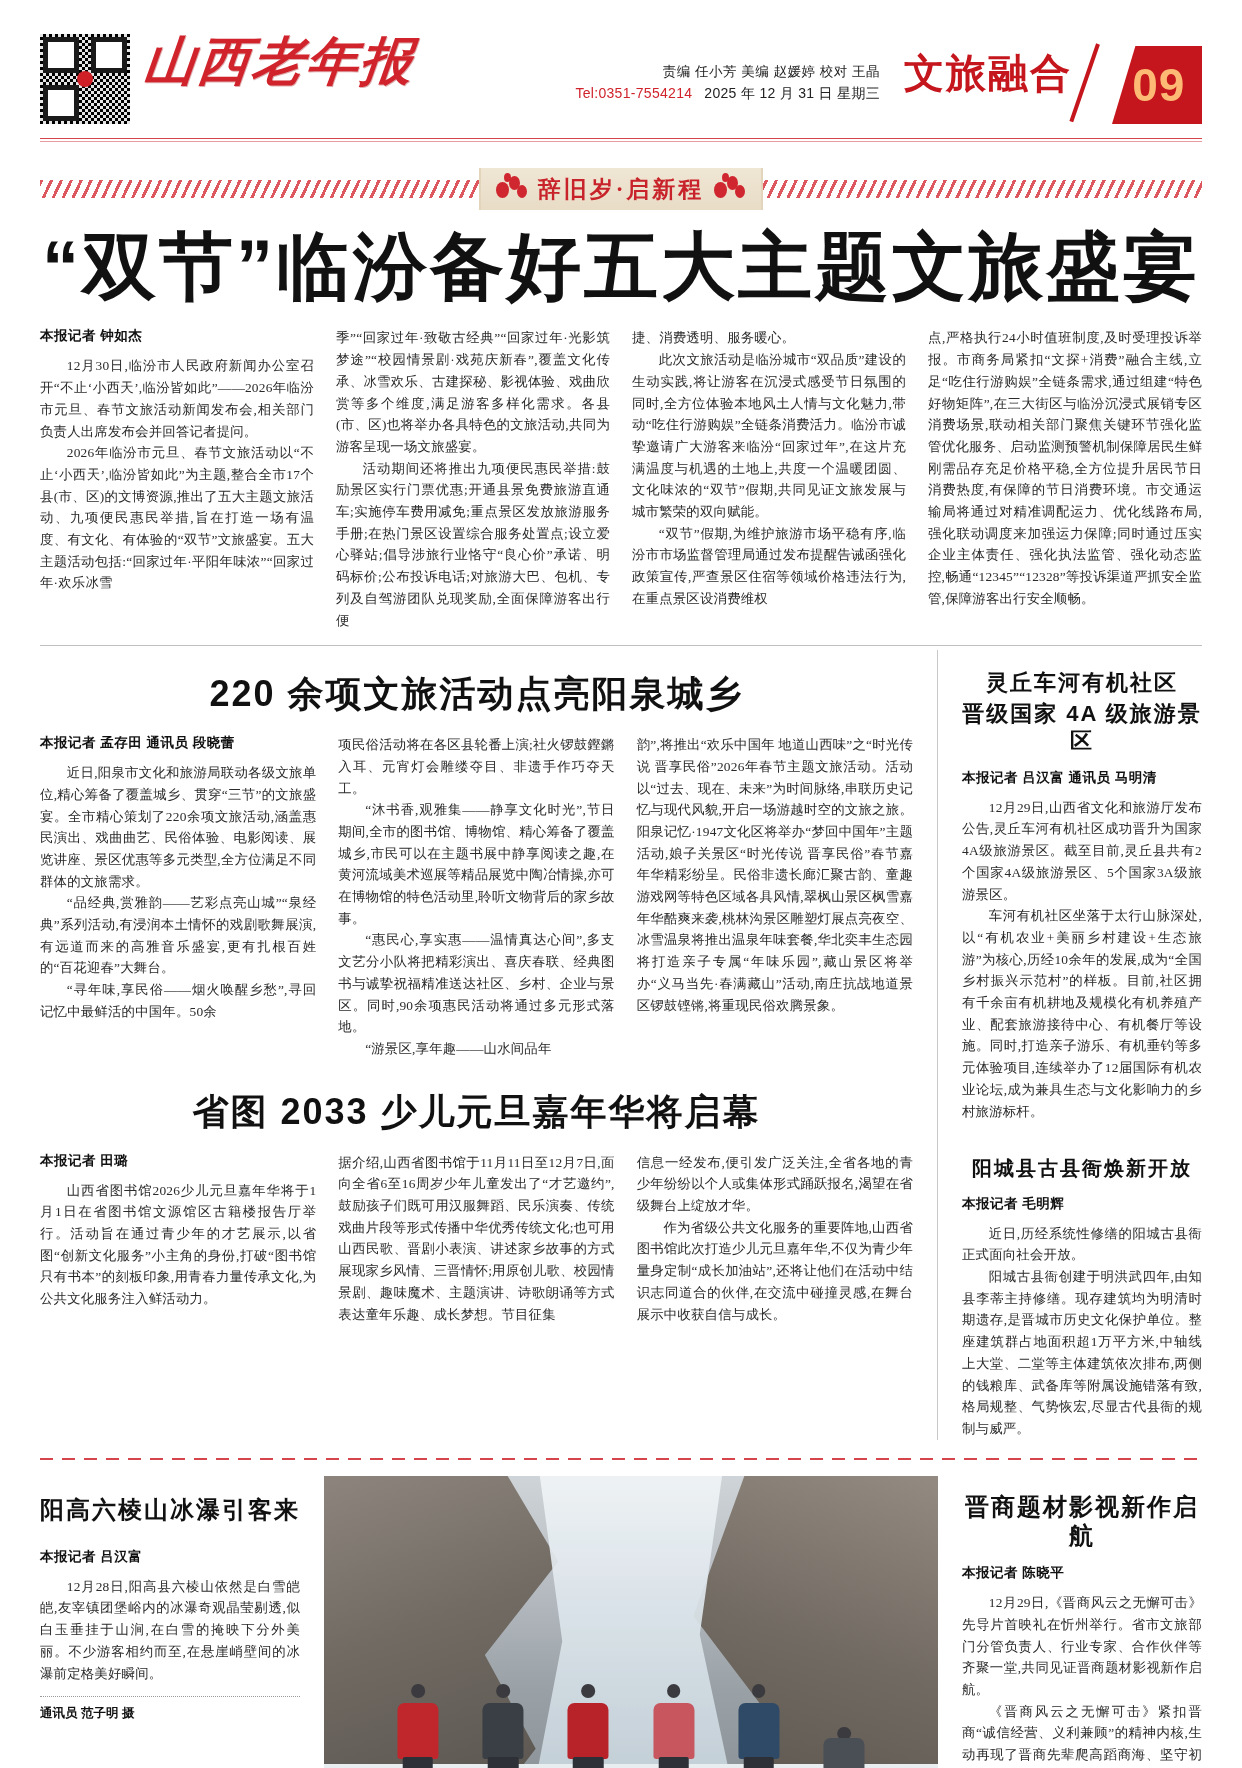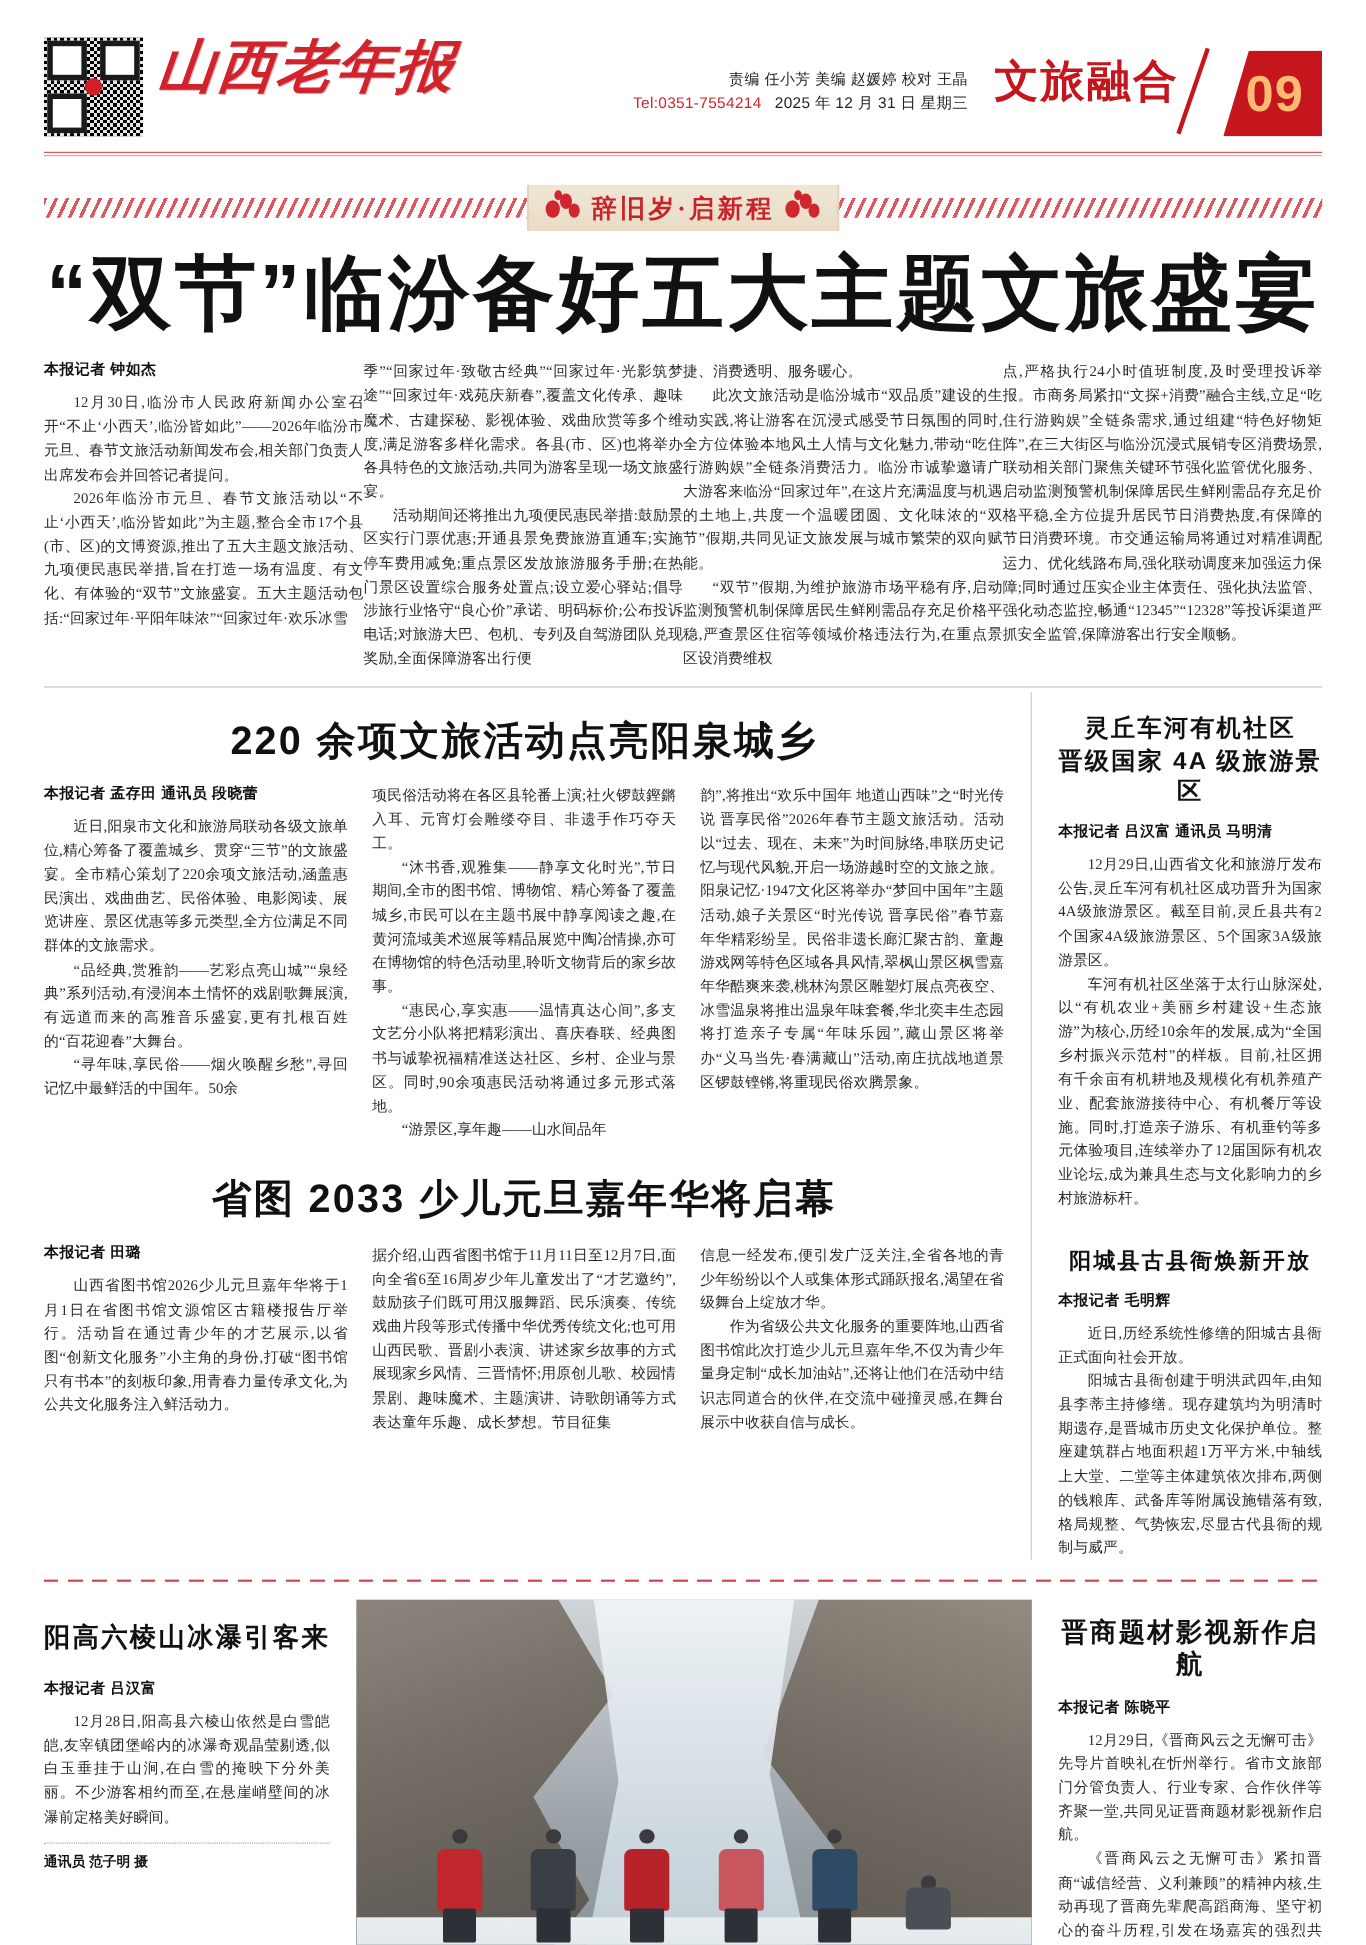--- a/index.html
+++ b/index.html
@@ -265,34 +265,34 @@
           <i></i>
           <i></i>
           <i></i>
         </div>
     </div>
   </div>
 
   <div class="main-head">“双节”临汾备好五大主题文旅盛宴</div>
 
   <div class="article1">
-    <div style="display:flex;">
+    <div style="display:flex;gap:22px;">
       <div style="flex:1 1 0;min-width:0;">
         <div class="byline">本报记者 钟如杰</div>
         <p class="ptext">12月30日,临汾市人民政府新闻办公室召开“不止‘小西天’,临汾皆如此”——2026年临汾市元旦、春节文旅活动新闻发布会,相关部门负责人出席发布会并回答记者提问。</p>
         <p class="ptext">2026年临汾市元旦、春节文旅活动以“不止‘小西天’,临汾皆如此”为主题,整合全市17个县(市、区)的文博资源,推出了五大主题文旅活动、九项便民惠民举措,旨在打造一场有温度、有文化、有体验的“双节”文旅盛宴。五大主题活动包括:“回家过年·平阳年味浓”“回家过年·欢乐冰雪</p>
       </div>
       <div style="flex:1 1 0;min-width:0;">
-        <p class="ptext" style="text-indent:0;">季”“回家过年·致敬古经典”“回家过年·光影筑梦途”“回家过年·戏苑庆新春”,覆盖文化传承、趣味魔术、古建探秘、影视体验、戏曲欣赏等多个维度,满足游客多样化需求。各县(市、区)也将举办各具特色的文旅活动,共同为游客呈现一场文旅盛宴。</p>
+        <p class="ptext" style="text-indent:0;">季”“回家过年·致敬古经典”“回家过年·光影筑梦途”“校园情景剧·戏苑庆新春”,覆盖文化传承、冰雪欢乐、古建探秘、影视体验、戏曲欣赏等多个维度,满足游客多样化需求。各县(市、区)也将举办各具特色的文旅活动,共同为游客呈现一场文旅盛宴。</p>
         <p class="ptext">活动期间还将推出九项便民惠民举措:鼓励景区实行门票优惠;开通县景免费旅游直通车;实施停车费用减免;重点景区发放旅游服务手册;在热门景区设置综合服务处置点;设立爱心驿站;倡导涉旅行业恪守“良心价”承诺、明码标价;公布投诉电话;对旅游大巴、包机、专列及自驾游团队兑现奖励,全面保障游客出行便</p>
       </div>
       <div style="flex:1 1 0;min-width:0;">
         <p class="ptext" style="text-indent:0;">捷、消费透明、服务暖心。</p>
         <p class="ptext">此次文旅活动是临汾城市“双品质”建设的生动实践,将让游客在沉浸式感受节日氛围的同时,全方位体验本地风土人情与文化魅力,带动“吃住行游购娱”全链条消费活力。临汾市诚挚邀请广大游客来临汾“回家过年”,在这片充满温度与机遇的土地上,共度一个温暖团圆、文化味浓的“双节”假期,共同见证文旅发展与城市繁荣的双向赋能。</p>
-        <p class="ptext">“双节”假期,为维护旅游市场平稳有序,启动监测预警机制保障居民生鲜刚需品存充足价格平稳,严查景区住宿等领域价格违法行为,在重点景区设消费维权</p>
+        <p class="ptext">“双节”假期,为维护旅游市场平稳有序,临汾市市场监督管理局通过发布提醒告诫函强化政策宣传,严查景区住宿等领域价格违法行为,在重点景区设消费维权</p>
       </div>
       <div style="flex:1 1 0;min-width:0;">
         <p class="ptext" style="text-indent:0;">点,严格执行24小时值班制度,及时受理投诉举报。市商务局紧扣“文探+消费”融合主线,立足“吃住行游购娱”全链条需求,通过组建“特色好物矩阵”,在三大街区与临汾沉浸式展销专区消费场景,联动相关部门聚焦关键环节强化监管优化服务、启动监测预警机制保障居民生鲜刚需品存充足价格平稳,全方位提升居民节日消费热度,有保障的节日消费环境。市交通运输局将通过对精准调配运力、优化线路布局,强化联动调度来加强运力保障;同时通过压实企业主体责任、强化执法监管、强化动态监控,畅通“12345”“12328”等投诉渠道严抓安全监管,保障游客出行安全顺畅。</p>
       </div>
     </div>
   </div>
 
   <div class="hr-thin"></div>
 
   <div class="body-wrap" style="margin-top:4px;">

